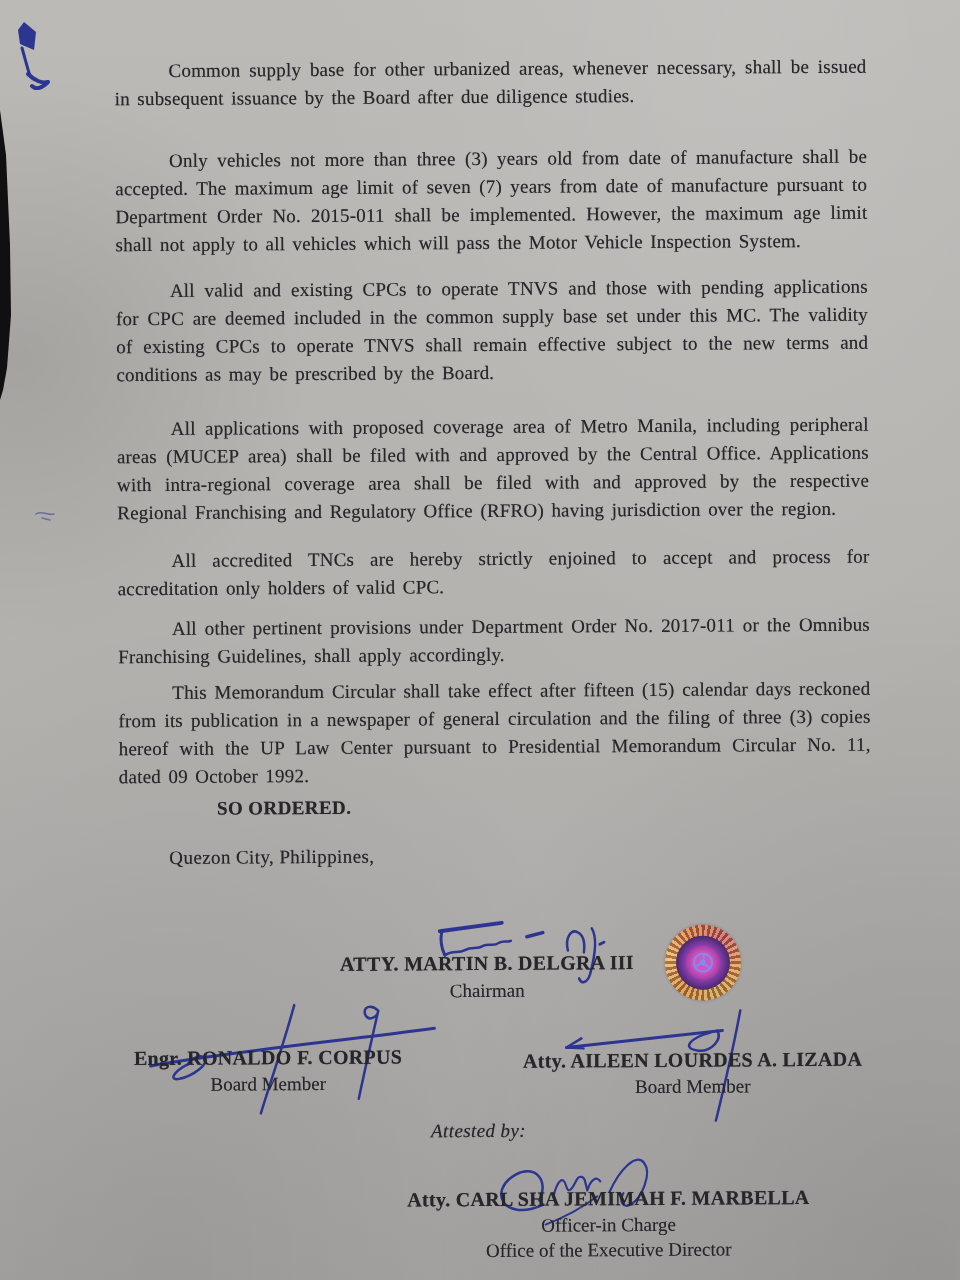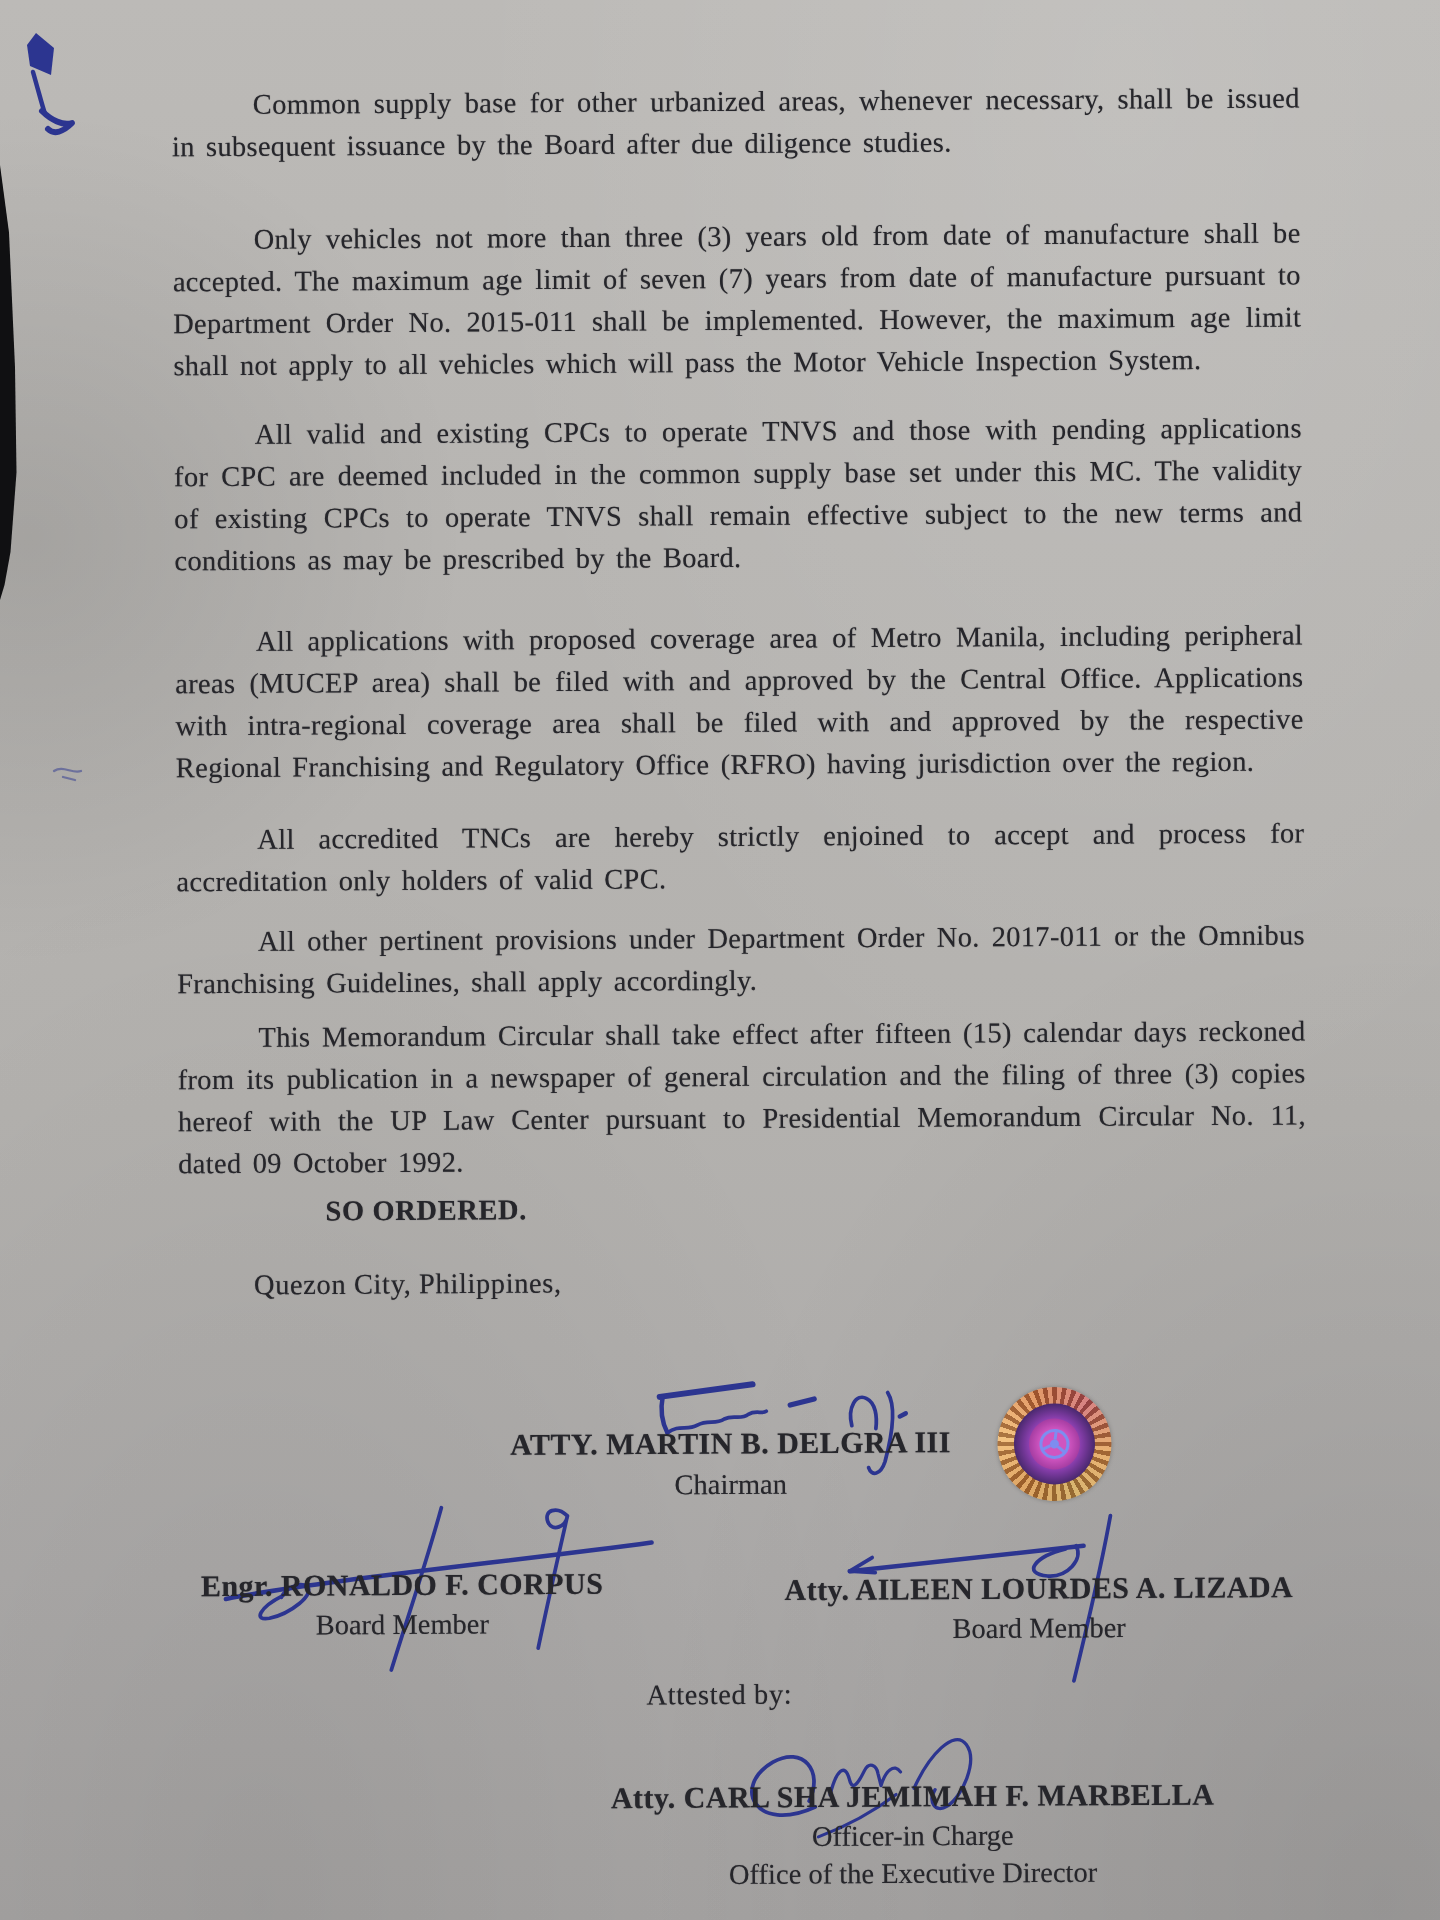--- a/index.html
+++ b/index.html
@@ -119,21 +119,21 @@
 
     <svg class="sig" style="left:558px;top:1012px;" width="250" height="110">
       <path d="M6,36 L162,20" stroke-width="3"></path>
       <path d="M6,36 l15,-9 M6,36 l17,1" stroke-width="2.5"></path>
       <path d="M150,22 c-20,5 -30,16 -12,18 c13,1 24,-11 19,-20" stroke-width="2.5"></path>
       <path d="M180,0 C173,38 163,78 155,110" stroke-width="2.5"></path>
     </svg>
     <div class="sigline" style="left:505px;top:1050px;width:370px;">Atty. AILEEN LOURDES A. LIZADA</div>
     <div class="titleline" style="left:505px;top:1077px;width:370px;">Board Member</div>
 
-    <div class="soline" style="left:428px;top:1120px;">Attested by:</div>
+    <div class="soline" style="left:428px;top:1120px;font-style:italic;">Attested by:</div>
 
     <svg class="sig" style="left:478px;top:1135px;" width="220" height="95">
       <path d="M62,70 C22,88 6,56 34,40 C54,29 68,46 58,66" stroke-width="2.5"></path>
       <path d="M72,62 c4,-16 10,-22 13,-10 c2,8 6,2 10,-6 c3,-6 8,-4 9,2 l2,8 c3,-10 9,-15 13,-9" stroke-width="2.2"></path>
       <path d="M128,58 c10,-22 27,-40 35,-29 c8,11 -3,35 -13,41 c-8,5 -13,-3 -8,-11" stroke-width="2.2"></path>
       <path d="M116,62 C100,74 80,84 64,90" stroke-width="2"></path>
     </svg>
     <div class="sigline" style="left:335px;top:1188px;width:540px;">Atty. CARL SHA JEMIMAH F. MARBELLA</div>
     <div class="titleline" style="left:335px;top:1215px;width:540px;">Officer-in Charge</div>
     <div class="titleline" style="left:335px;top:1240px;width:540px;">Office of the Executive Director</div>

